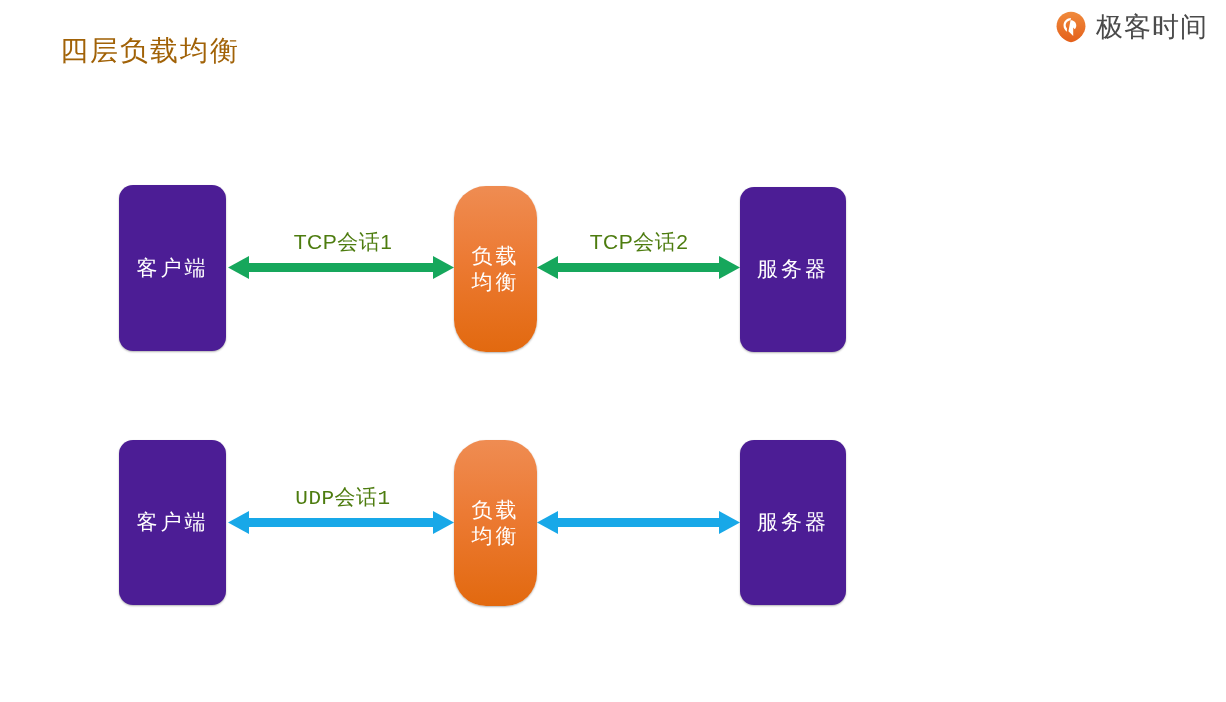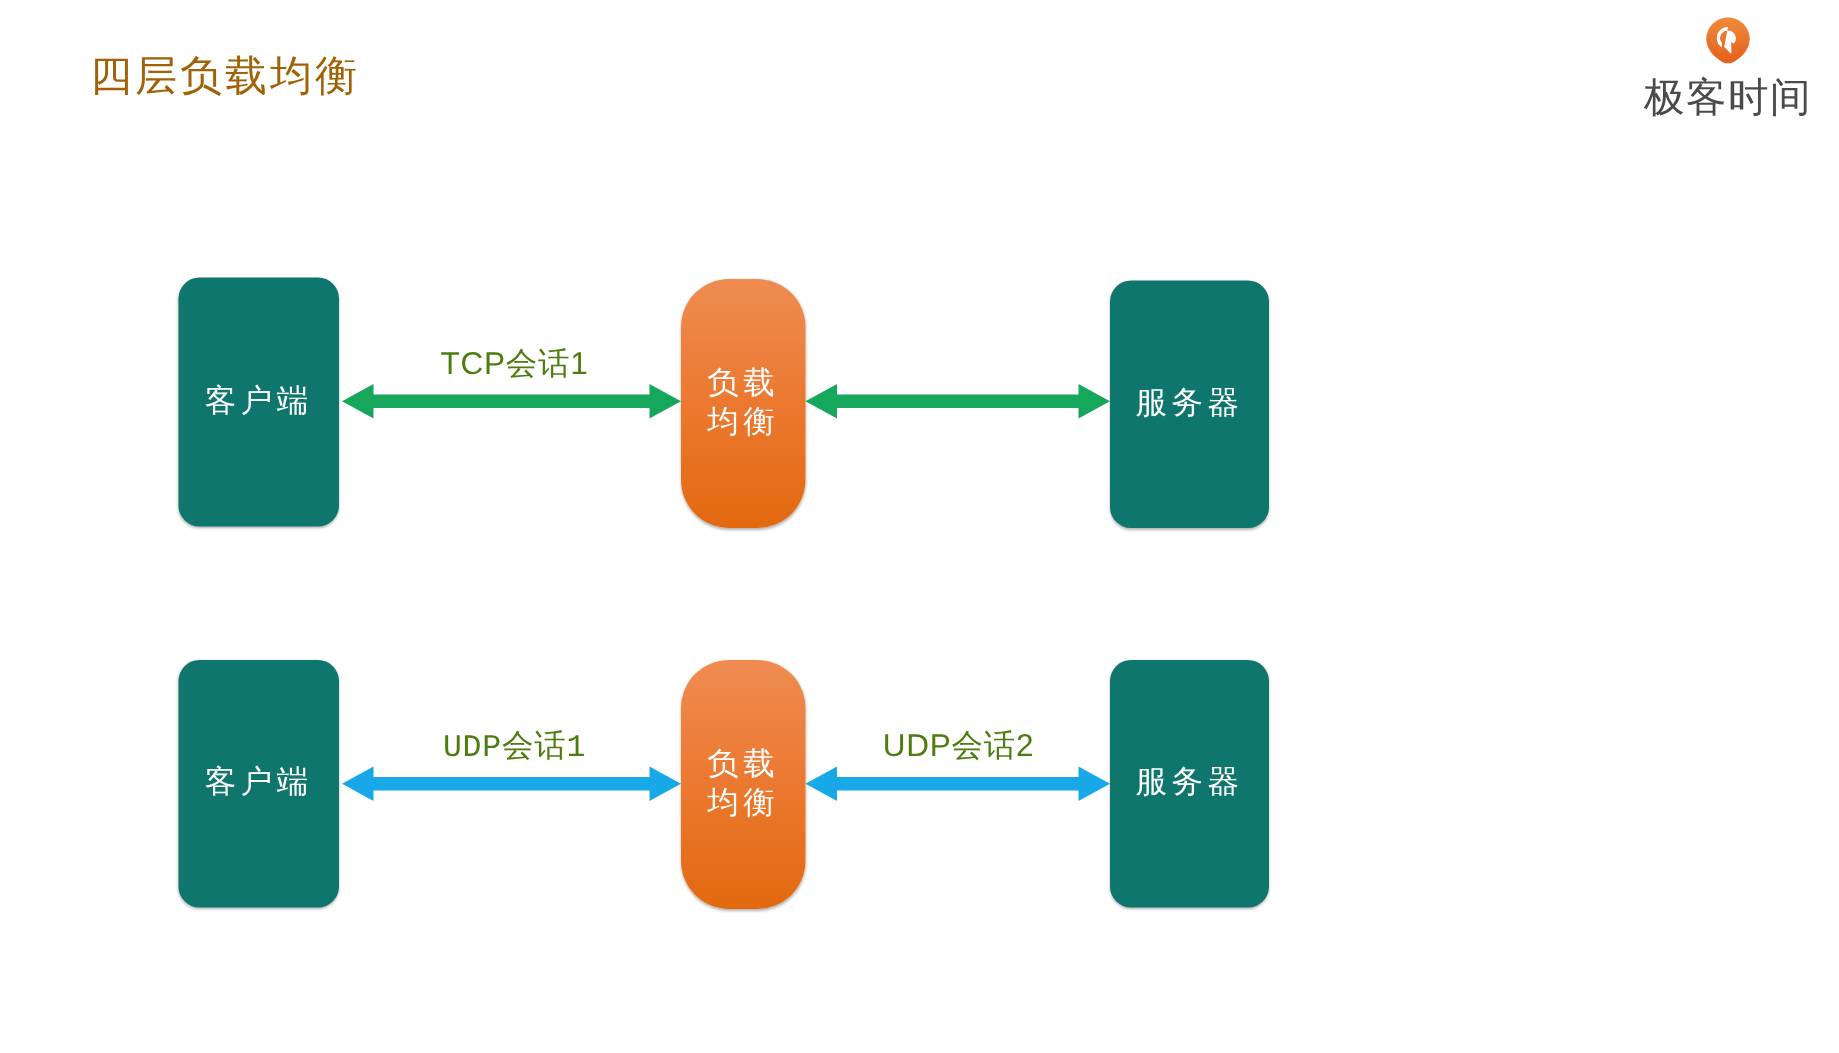--- a/index.html
+++ b/index.html
@@ -17,21 +17,20 @@
   }
 
   
   .brand {
     position: absolute;
     top: 10px;
     right: 18px;
     display: flex;
     align-items: center;
     gap: 8px;
-    flex-direction: column;
   }
   .brand-mark {
     width: 34px;
     height: 34px;
     display: block;
   }
   .brand-text {
     font-size: 27px;
     font-weight: 500;
     color: #4a4a4a;
@@ -70,21 +69,21 @@
     justify-content: center;
     text-align: center;
     color: #ffffff;
     font-size: 21px;
     letter-spacing: 3px;
     line-height: 1.25;
     box-shadow: 0 1px 2px rgba(0,0,0,0.30);
     box-sizing: border-box;
   }
   .node.blue {
-    background: #0f766e;
+    background: #4c1d95;
     align-items: center;
   }
   .node.orange {
     background: linear-gradient(180deg, #ef8c52 0%, #ec7a33 45%, #e2690f 100%);
     border-radius: 32px;
   }
   .node-label {
     display: block;
     padding: 0 4px;
   }
@@ -160,31 +159,31 @@
     <span class="node-label">负载</span>
     <span class="node-label">均衡</span>
   </div>
 
   <div class="node blue" style="left:740px; top:187px; width:106px; height:165px;">
     <span class="node-label">服务器</span>
   </div>
 
   <div class="edge-label" style="left:245px; top:228px; width:196px;">TCP会话1</div>
 
+  <div class="edge-label" style="left:555px; top:228px; width:168px;">TCP会话2</div>
 
   <div class="node blue" style="left:119px; top:440px; width:107px; height:165px;">
     <span class="node-label">客户端</span>
   </div>
 
   <div class="node orange" style="left:454px; top:440px; width:83px; height:166px; flex-direction:column;">
     <span class="node-label">负载</span>
     <span class="node-label">均衡</span>
   </div>
 
   <div class="node blue" style="left:740px; top:440px; width:106px; height:165px;">
     <span class="node-label">服务器</span>
   </div>
 
   <div class="edge-label" style="left:245px; top:483px; width:196px;font-family:Liberation Mono, monospace;">UDP会话1</div>
 
-  <div class="edge-label" style="left:555px; top:483px; width:168px;">UDP会话2</div>
 
 </div>
 
 </body></html>

